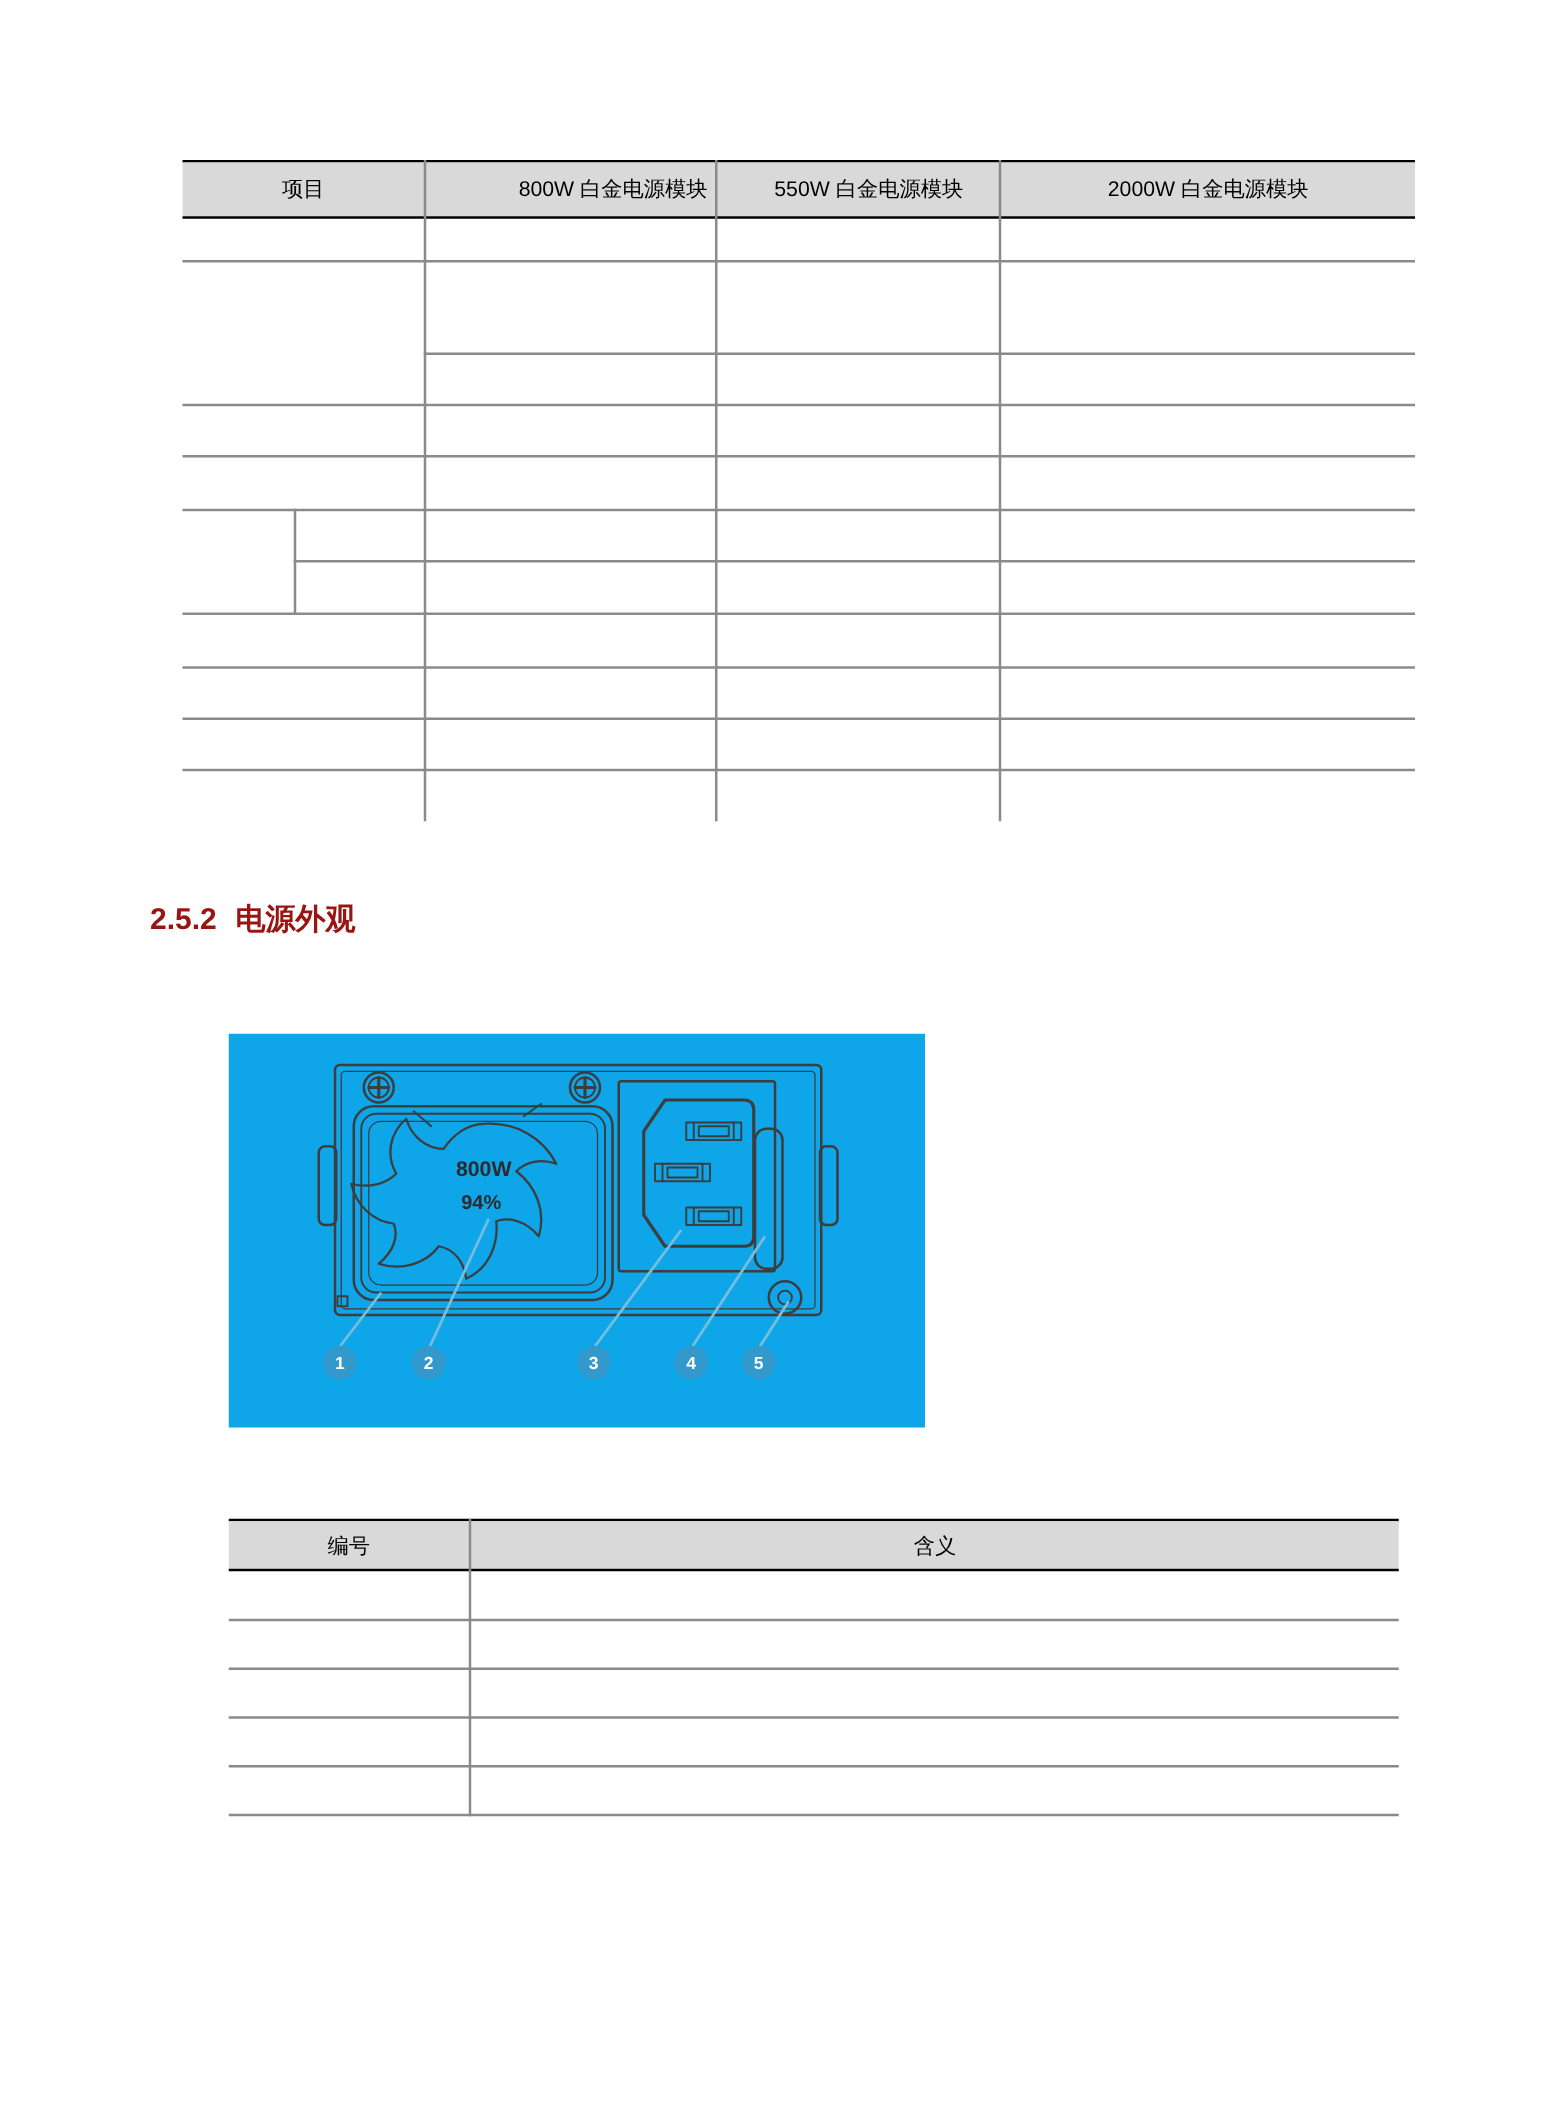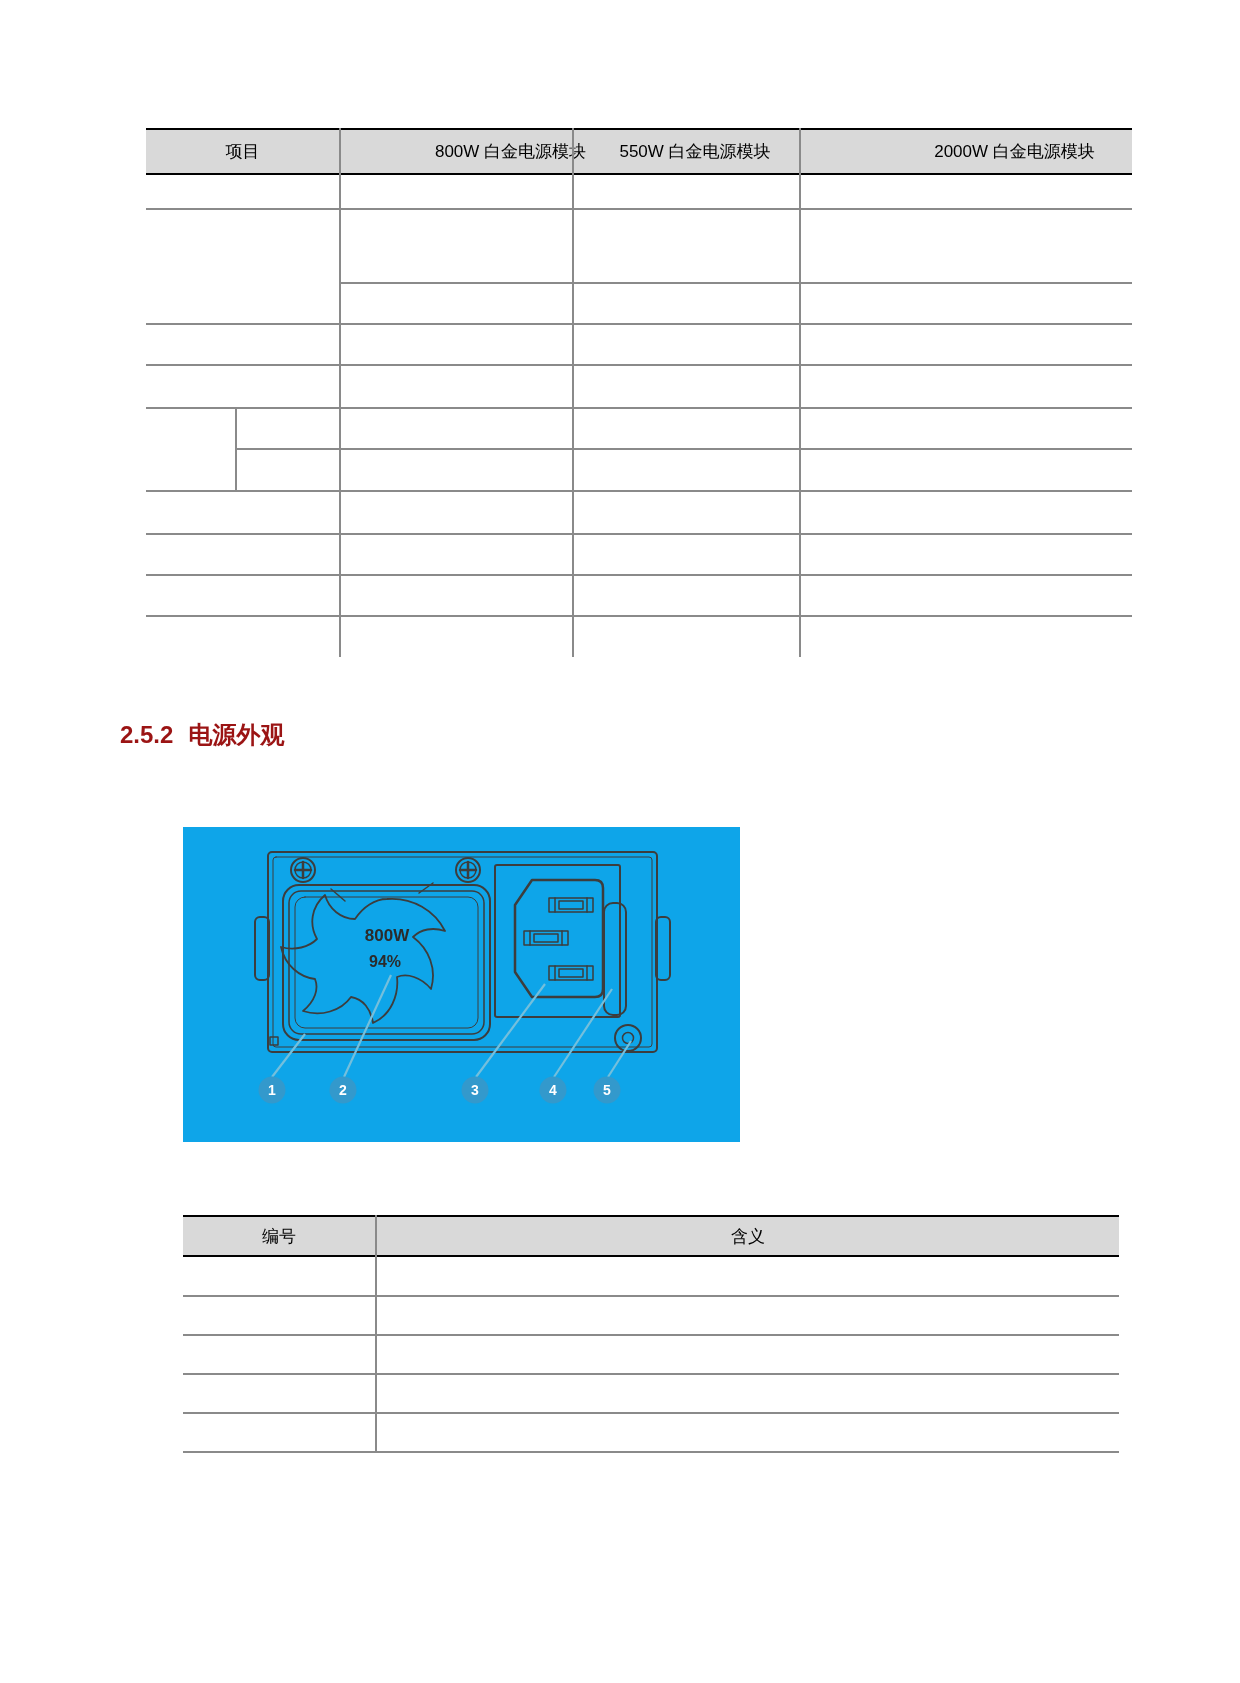--- a/index.html
+++ b/index.html
@@ -28,23 +28,23 @@
   .callout-num{font-weight:bold;fill:#ffffff;font-size:14px;}
 </style>
 </head>
 <body>
 
 <div class="abs" id="spec-table" style="left:146px;top:128px;width:986px;height:529px;">
 
   <div class="blackbar" style="left:0;top:0;width:986px;"></div>
   <div class="hdrband" style="left:0;top:2px;width:986px;height:43px;">
     <div class="hdrcell" style="left:0;width:193px;">项目</div>
-    <div class="hdrcell" style="left:201px;width:231px;padding-left:48px;">800W 白金电源模块</div>
+    <div class="hdrcell" style="left:181px;width:231px;padding-left:48px;">800W 白金电源模块</div>
     <div class="hdrcell" style="left:428px;width:242px;">550W 白金电源模块</div>
-    <div class="hdrcell" style="left:655px;width:331px;padding-left:48px;">2000W 白金电源模块</div>
+    <div class="hdrcell" style="left:655px;width:331px;">2000W 白金电源模块</div>
   </div>
   <div class="blackbar" style="left:0;top:45px;width:986px;"></div>
 
   <div class="vline" style="left:193px;top:0;height:529px;"></div>
   <div class="vline" style="left:426px;top:0;height:529px;"></div>
   <div class="vline" style="left:653px;top:0;height:529px;"></div>
 
   <div class="vline" style="left:89px;top:279px;height:85px;"></div>
 
   <div class="hline" style="left:0;top:80px;width:986px;"></div>

